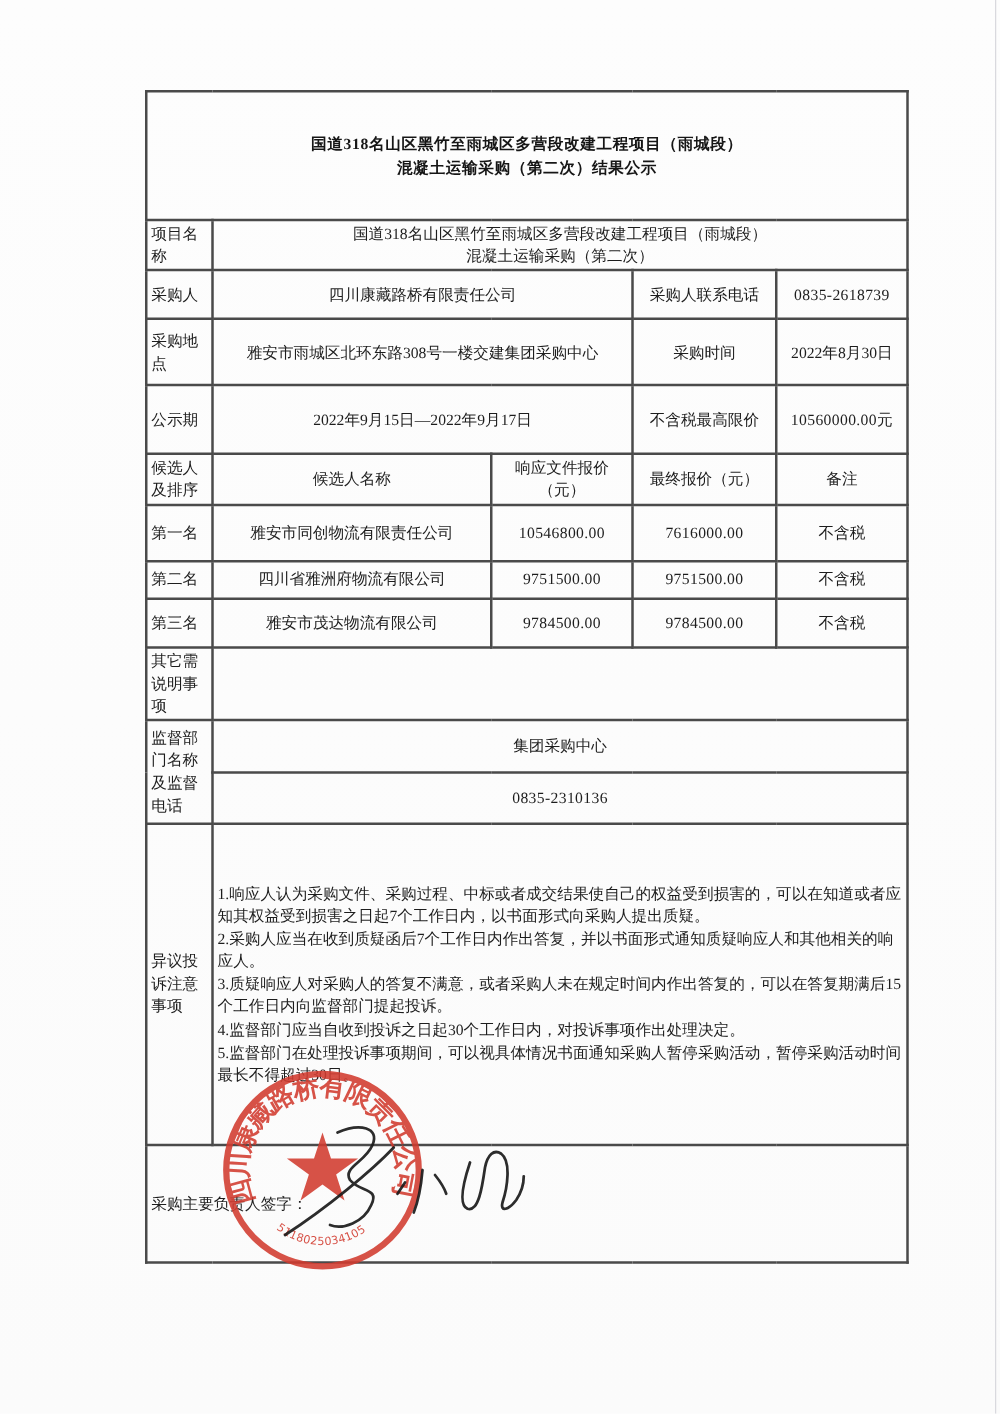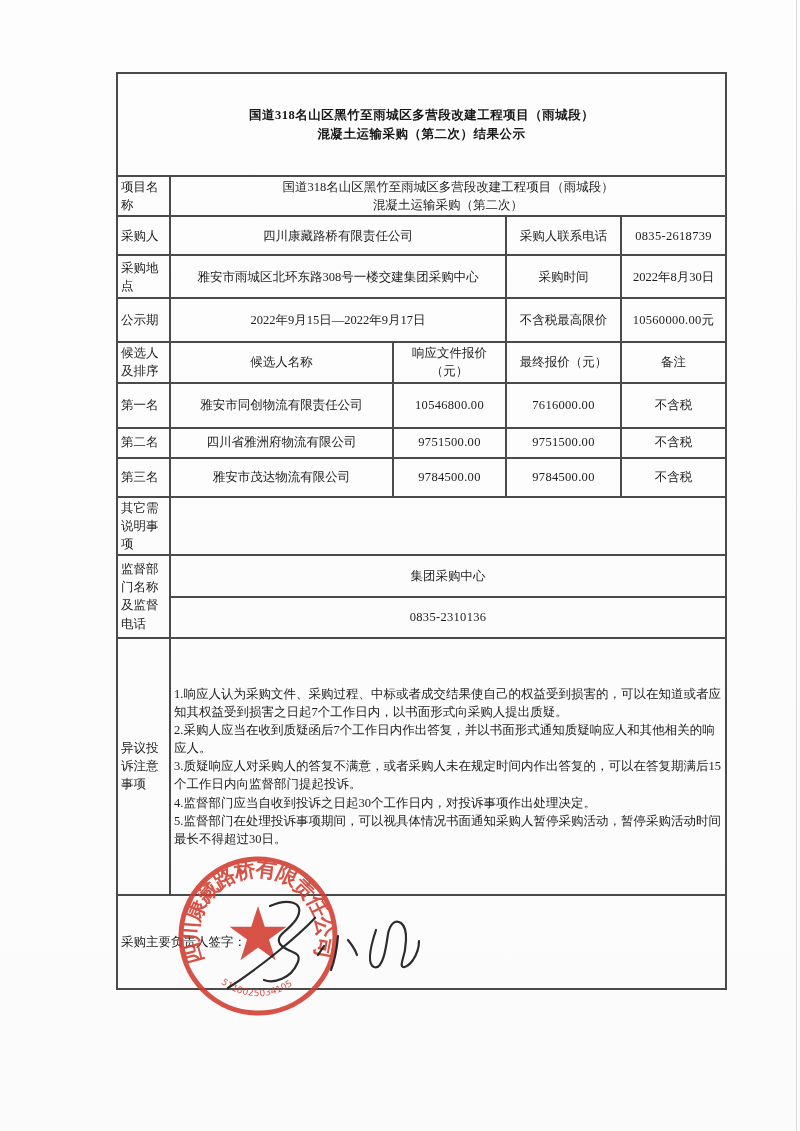--- a/index.html
+++ b/index.html
@@ -26,21 +26,21 @@
   .ctr{text-align:center;}
   .lbl{text-align:left;padding-left:4px;margin-top:12px;}
   .lbl-ctr{}
   .title-cell{
     text-align:center;font-weight:bold;font-size:17px;line-height:1.85;
     letter-spacing:0.5px;white-space:pre-line;color:#161616;
   }
   .projval{font-size:12px;line-height:1.55;}
   .num{font-size:13px;letter-spacing:0.3px;}
   .r-title{height:103px;} .r-proj{height:38px;} .r-buyer{height:39px;}
-  .r-loc{height:43px;} .r-pub{height:44px;} .r-chead{height:40px;}
+  .r-loc{height:53px;} .r-pub{height:55px;} .r-chead{height:40px;}
   .r-c1{height:45px;} .r-c2{height:30px;} .r-c3{height:39px;}
   .r-other{height:51px;} .r-sup1{height:42px;} .r-sup2{height:41px;padding-left:12px;}
   .r-obj{height:257px;} .r-sign{height:94px;}
   .obj-text{font-size:12.5px;line-height:1.5;text-align:left;padding:4px 8px 4px 6px;}
   .obj-text div{margin:0;}
   .sign-cell{text-align:left;padding-left:4px;font-size:13px;}
   .stamp{position:absolute;left:173px;top:851px;width:170px;height:170px;opacity:0.88;}
   .sig{position:absolute;left:218px;top:888px;width:230px;height:110px;}
 </style>
 </head>

